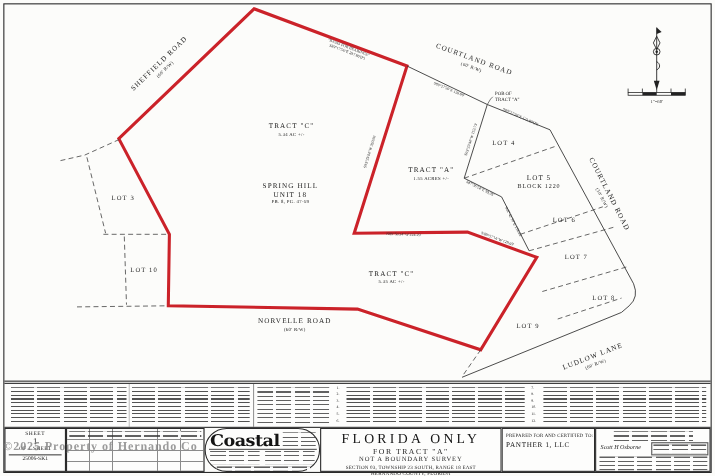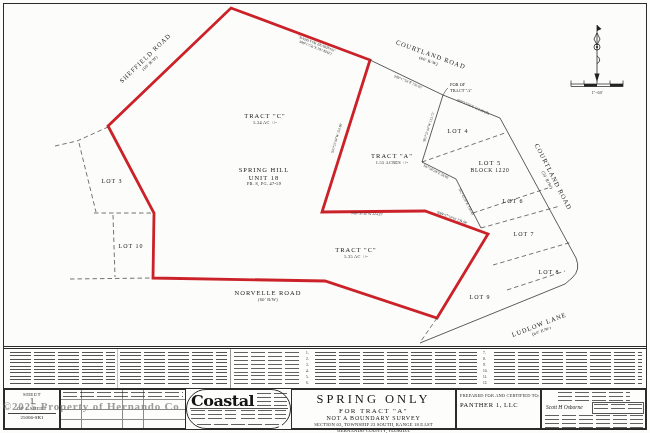--- a/index.html
+++ b/index.html
@@ -194,21 +194,21 @@
   <div class="bx" style="left:186px;width:105px;border-radius:20px;">
     <div class="coastal-logo" style="left:4px;top:1px;">Coastal</div>
     <div class="micro sparse" style="position:absolute;left:70px;top:3px;width:30px;height:13px;"></div>
     <div style="position:absolute;left:3px;top:18px;width:98px;border-top:1px solid #555;"></div>
     <div class="micro sparse" style="position:absolute;left:4px;top:20px;width:45px;height:12px;"></div>
     <div class="micro sparse" style="position:absolute;left:54px;top:20px;width:45px;height:12px;"></div>
     <div class="micro sparse" style="position:absolute;left:10px;top:34px;width:85px;height:4px;"></div>
   </div>
 
   <div class="bx ttl">
-    <div class="t1">SPRING ONLY</div>
+    <div class="t1">FLORIDA ONLY</div>
     <div class="t2">FOR TRACT "A"</div>
     <div class="t3">NOT A BOUNDARY SURVEY</div>
     <div class="t4">SECTION 03, TOWNSHIP 23 SOUTH, RANGE 18 EAST</div>
     <div class="t4">HERNANDO COUNTY, FLORIDA</div>
   </div>
 
   <div class="bx" style="left:456px;width:85px;">
     <div class="prep-h" style="left:3px;top:3px;">PREPARED FOR AND CERTIFIED TO:</div>
     <div class="prep-c" style="left:3px;top:11px;">PANTHER 1, LLC</div>
   </div>

